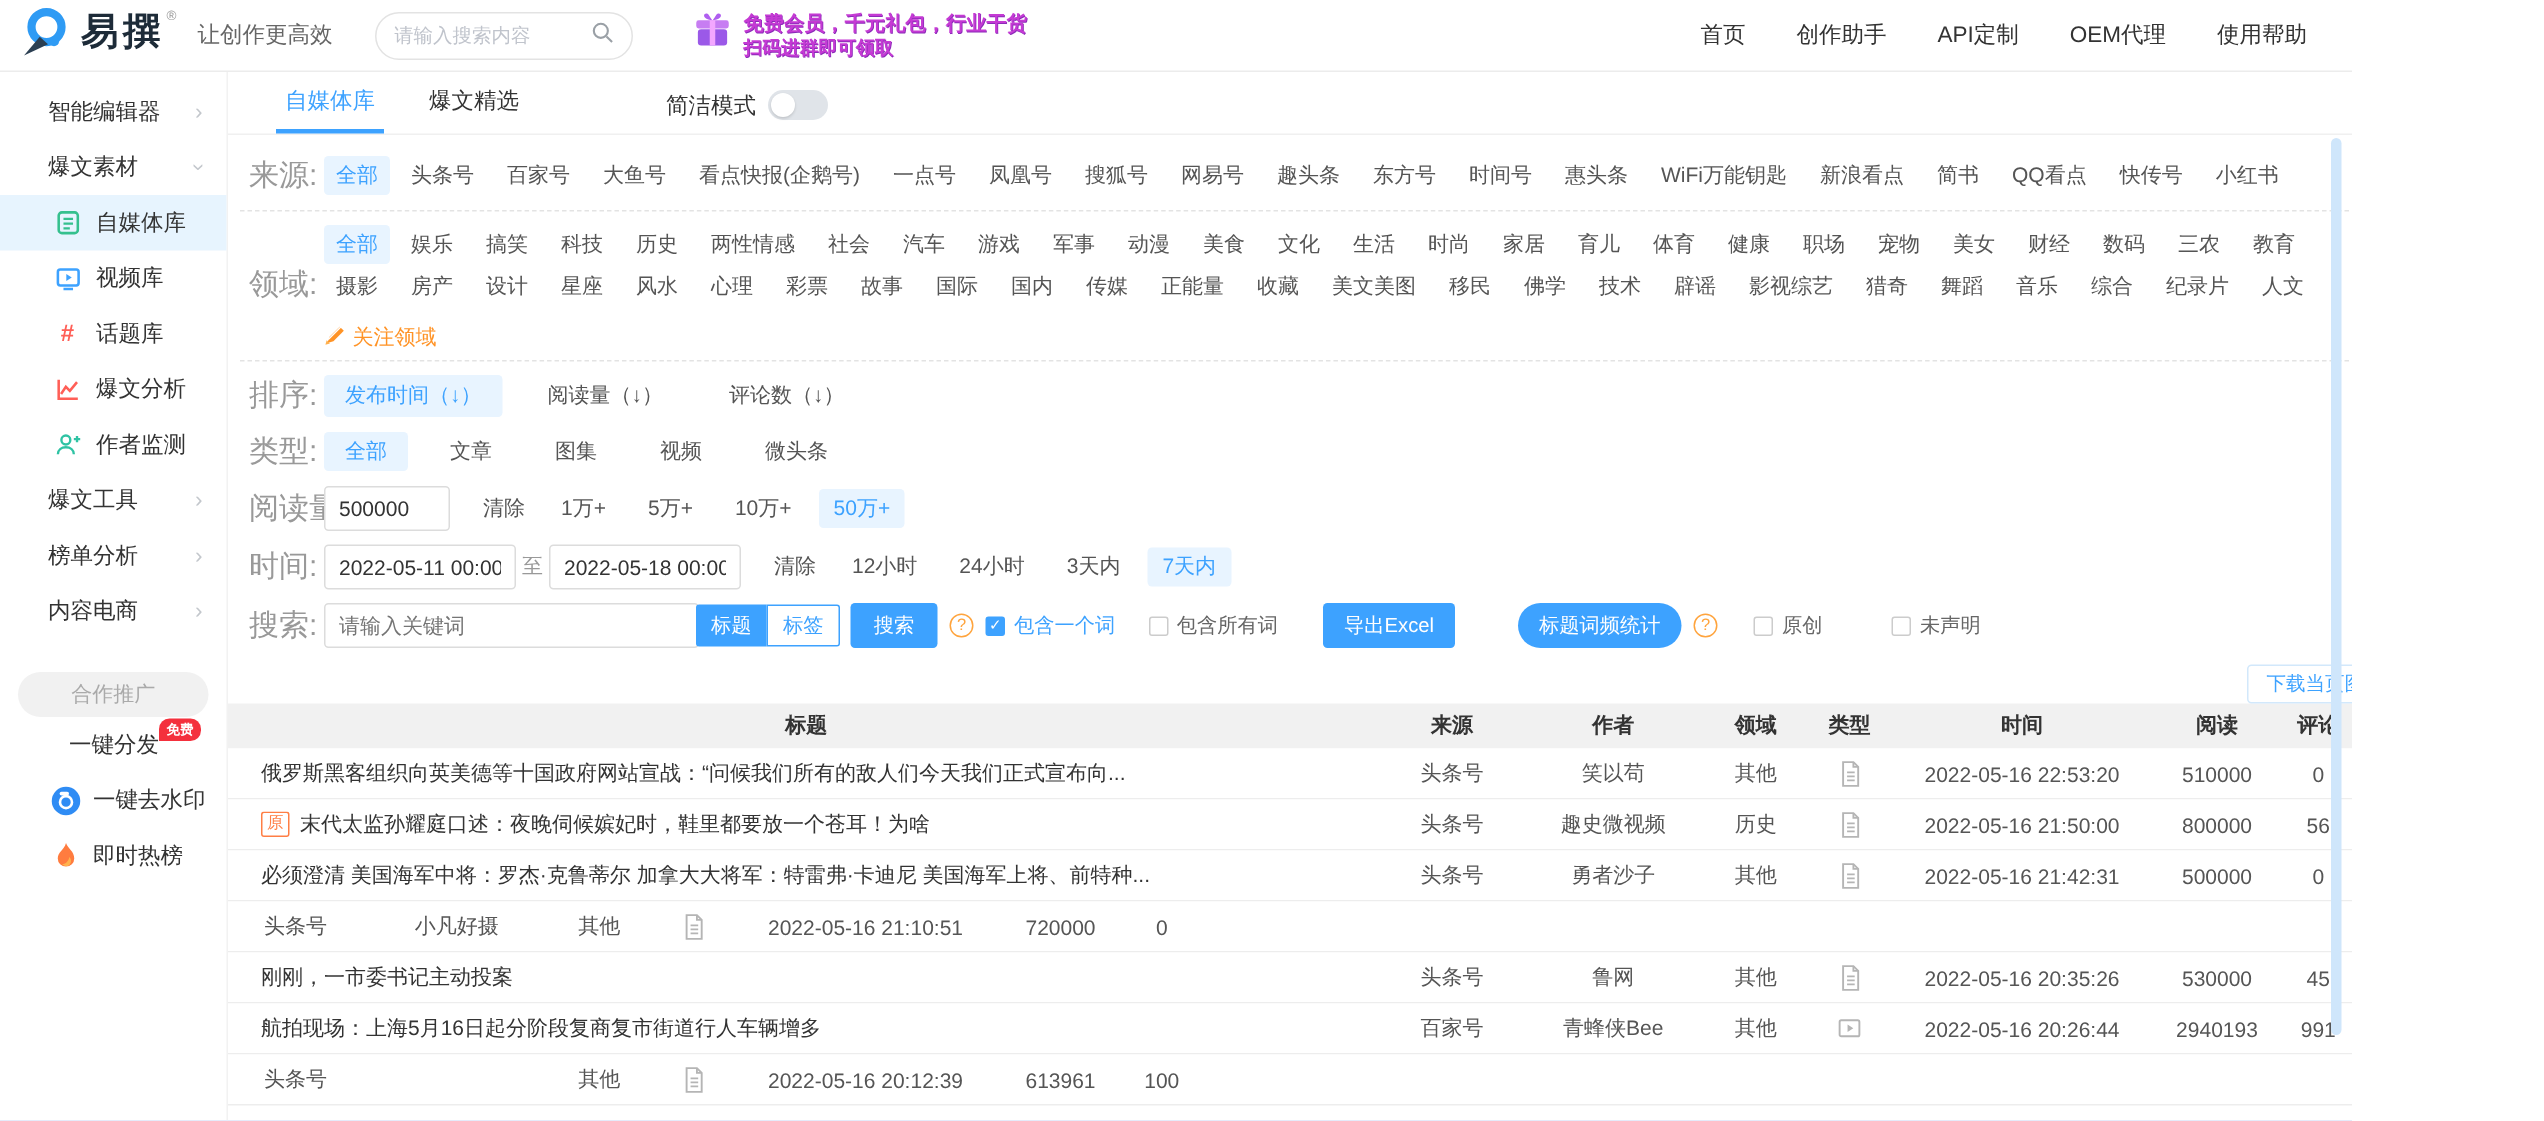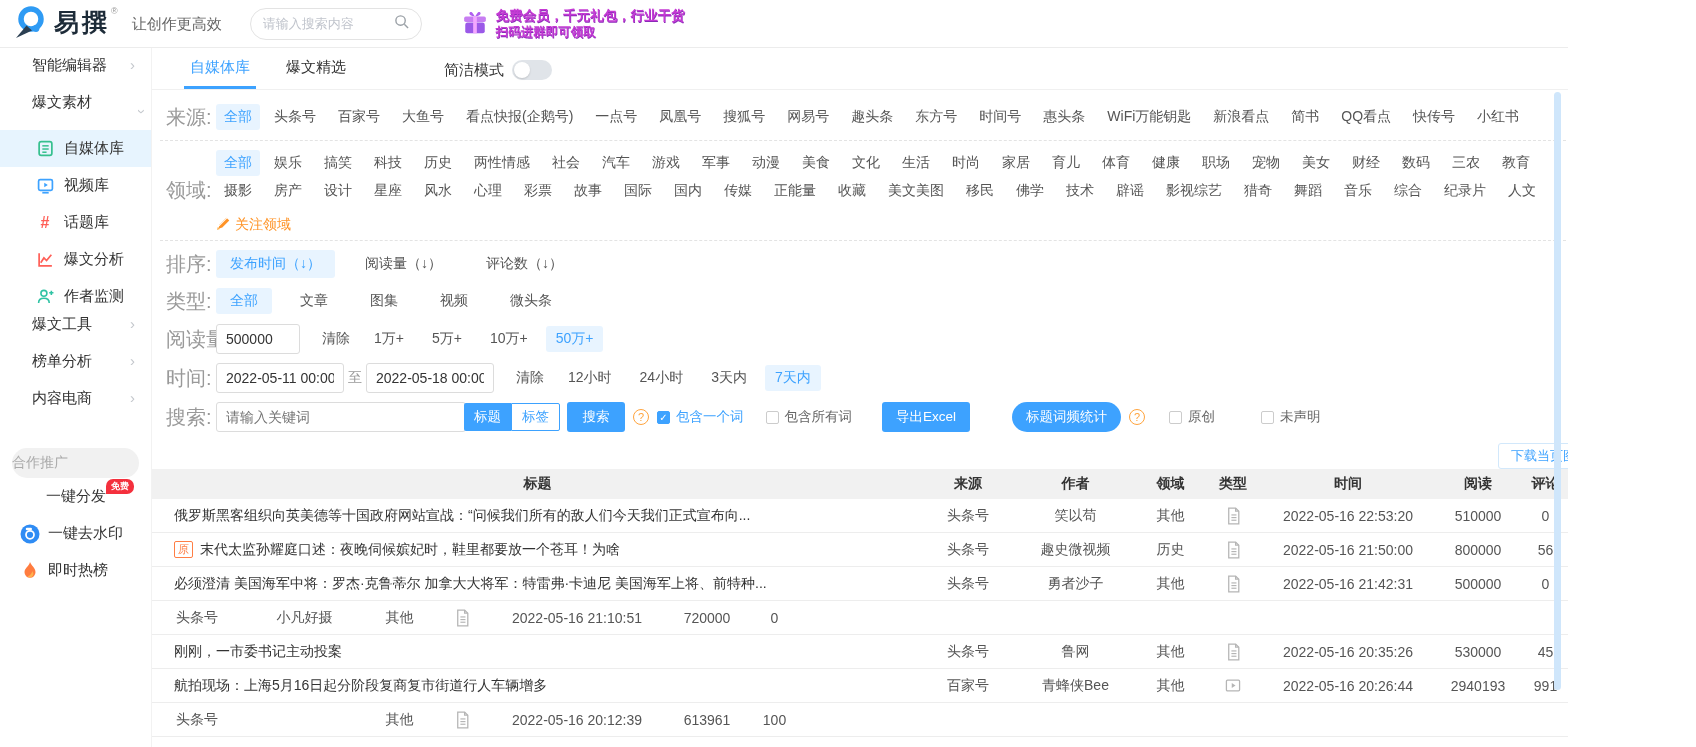--- a/index.html
+++ b/index.html
@@ -9,35 +9,35 @@
 .viewport{position:absolute;left:0;top:0;width:1568px;height:747px;background:#1d4ed8}
 
 .topbar{position:absolute;top:0;left:0;width:1568px;height:48px;display:flex;align-items:center;border-bottom:1px solid #ececec;background:#fff;z-index:5}
 .logo{display:flex;align-items:flex-start;padding-left:14px;cursor:pointer}
 .brand{font-size:25px;font-weight:700;color:#1d2b38;letter-spacing:3px;margin-left:6px;line-height:36px}
 .reg{font-size:9px;color:#999;margin:2px 0 0 1px}
 .tagline{font-size:15px;color:#666;margin-left:14px;line-height:36px}
 .hsearch{margin-left:28px;width:172px;height:32px;border:1px solid #e3e3e3;border-radius:16px;display:flex;align-items:center;justify-content:space-between;padding:0 12px}
 .hsearch input{border:none;outline:none;width:120px;font-size:13px;color:#666;font-family:inherit}
 .hsearch input::placeholder{color:#c0c4cc}
-.promo{display:flex;align-items:flex-end;margin-left:40px;cursor:pointer}
+.promo{display:flex;align-items:flex-start;margin-left:40px;cursor:pointer}
 .promo-text{margin-left:8px;font-weight:700;color:#c53ad4;text-shadow:.5px .5px 0 #8a2bb8;line-height:1.3}
 .promo-line1{font-size:13.5px}.promo-line2{font-size:12.5px}
 .nav{margin-left:auto;display:flex;gap:34px;padding-right:30px;font-size:15px;color:#333}
 .nav span{cursor:pointer;white-space:nowrap}
 
 .sidebar{position:absolute;top:48px;left:0;width:152px;bottom:0;background:#fff;border-right:1px solid #f2f2f2;padding-top:8px;z-index:4}
-.sgroup{height:37px;display:flex;justify-content:space-between;padding:0 16px 0 32px;font-size:15px;color:#333;cursor:pointer}
+.sgroup{height:37px;display:flex;align-items:center;justify-content:space-between;padding:0 16px 0 32px;font-size:15px;color:#333;cursor:pointer}
 .chev{color:#c3c7cc;font-size:15px;display:inline-block}
 .chev.down{transform:rotate(90deg)}
 .schild{height:37px;display:flex;align-items:center;padding-left:36px;font-size:15px;color:#333;cursor:pointer}
 .schild .sicon{width:18px;height:18px;margin-right:10px;display:inline-flex;align-items:center;justify-content:center}
 .schild.active{background:#e7f4fe}
-.spill{height:30px;margin:22px 12px 0 12px;background:#f1f1f1;border-radius:16px;display:flex;align-items:center;justify-content:flex-start;font-size:14px;color:#aaa}
-.spromo{height:37px;display:flex;align-items:center;padding-left:20px;font-size:15px;color:#333;cursor:pointer;position:relative}
+.spill{height:30px;margin:22px 12px 0 12px;background:#f1f1f1;border-radius:16px;display:flex;align-items:center;justify-content:center;font-size:14px;color:#aaa}
+.spromo{height:37px;display:flex;align-items:center;padding-left:34px;font-size:15px;color:#333;cursor:pointer;position:relative}
 .spromo .sicon{width:20px;height:20px;margin-right:8px;display:inline-flex}
 .spromo.noicon{padding-left:46px}
 .fbadge{position:absolute;top:1px;left:106px;background:#f4303d;color:#fff;font-size:9px;padding:1px 5px;border-radius:7px 7px 7px 0;font-weight:700}
 
 .main{position:absolute;left:152px;top:48px;width:1416px;bottom:0;background:#fff;overflow:hidden}
 .tabsrow{height:42px;border-bottom:1px solid #f0f0f0;display:flex;align-items:flex-end;padding-left:38px}
 .tab{font-size:15px;color:#333;padding-bottom:12px;margin-right:36px;cursor:pointer;position:relative}
 .tab.active{color:#3da2ff}
 .tab.active::after{content:"";position:absolute;left:-6px;right:-6px;bottom:0;height:3px;background:#3da2ff}
 .mode{display:flex;align-items:center;margin-left:62px;padding-bottom:9px}
@@ -119,20 +119,27 @@
             <rect x="2" y="6" width="20" height="5" rx="1.5" fill="#c77df2"></rect>
             <rect x="3" y="11.5" width="18" height="10" rx="2" fill="#9b59e8"></rect>
             <rect x="10.3" y="6" width="3.4" height="15.5" fill="#f3a7ff"></rect>
           </svg>
         </span>
         <div class="promo-text">
           <div class="promo-line1">免费会员，千元礼包，行业干货</div>
           <div class="promo-line2">扫码进群即可领取</div>
         </div>
       </div>
+      <div class="nav" id="topnav">
+          <span>首页</span>
+          <span>创作助手</span>
+          <span>API定制</span>
+          <span>OEM代理</span>
+          <span>使用帮助</span>
+        </div>
     </div>
 
     <div class="sidebar" id="sidebar">
         <div class="sgroup">
           <span>智能编辑器</span>
           <span class="chev">›</span>
         </div>
         <div class="sgroup">
           <span>爆文素材</span>
           <span class="chev down">›</span>

